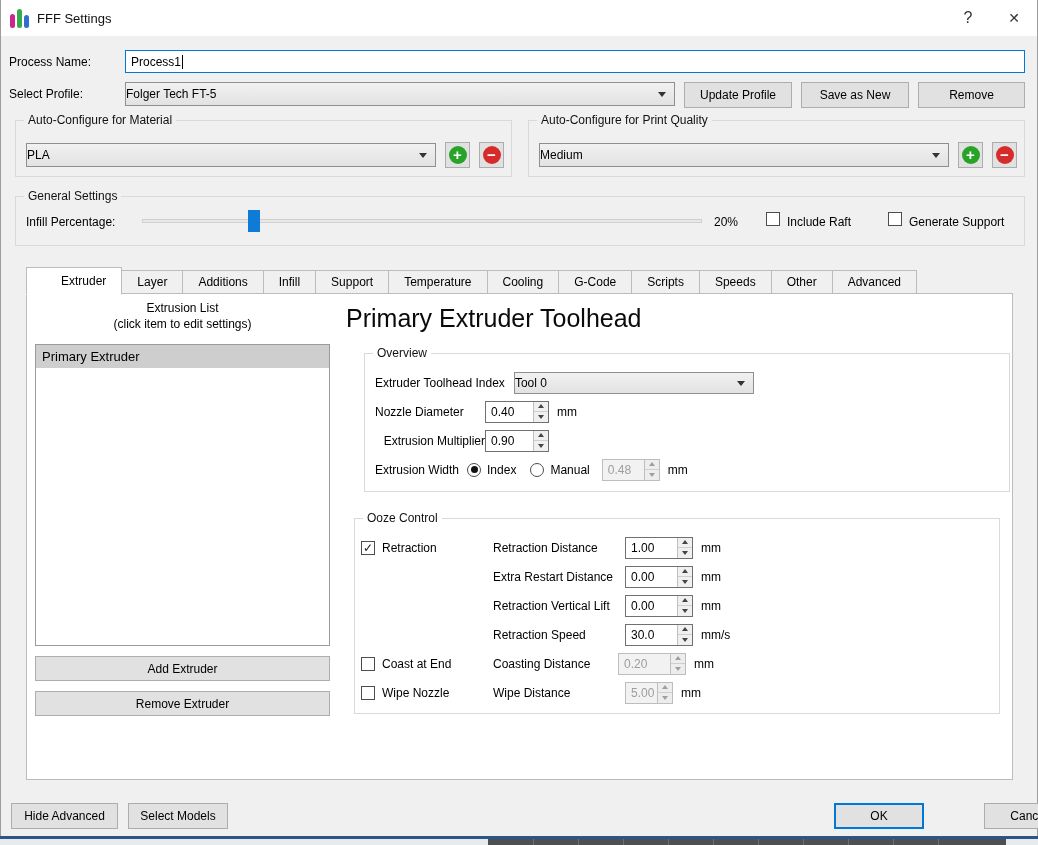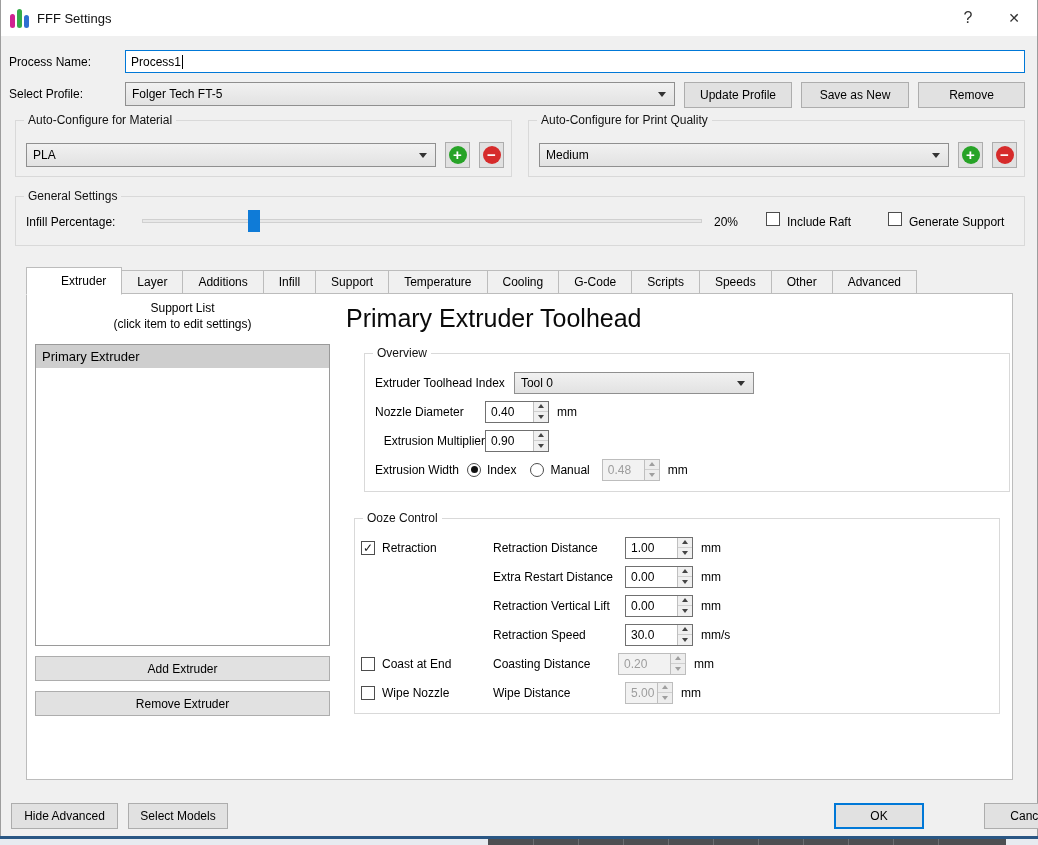--- a/index.html
+++ b/index.html
@@ -41,21 +41,21 @@
     position:absolute; left:124px; top:50px; width:900px; height:23px;
     background:#fff; border:1px solid #0078d7; display:flex; align-items:center;
     padding-left:5px; font-size:12px;
   }
   .caret { display:inline-block; width:1px; height:14px; background:#000; margin-left:1px; }
 
   
   .combo {
     height:24px; background:linear-gradient(#f1f1f1,#e2e2e2);
     border:1px solid #8f8f8f; display:flex; align-items:center;
-    padding-left:6px; position:relative;
+    position:relative;
   }
   .combo-arrow {
     position:absolute; right:8px; top:50%; margin-top:-2px;
     width:0; height:0; border-left:4px solid transparent; border-right:4px solid transparent;
     border-top:5px solid #333;
   }
 
   
   .btn {
     background:#e1e1e1; border:1px solid #adadad;
@@ -255,21 +255,21 @@
       <div class="tab">G-Code</div>
       <div class="tab">Scripts</div>
       <div class="tab">Speeds</div>
       <div class="tab">Other</div>
       <div class="tab">Advanced</div>
     </div>
 
     <div class="panel">
 
       <div class="list-head">
-        <div>Support List</div>
+        <div>Extrusion List</div>
         <div>(click item to edit settings)</div>
       </div>
       <div class="listbox">
         <div class="list-item selected">Primary Extruder</div>
       </div>
       <div class="btn side-btn" style="top:362px;">Add Extruder</div>
       <div class="btn side-btn" style="top:397px;">Remove Extruder</div>
 
       <div class="toolhead-title">Primary Extruder Toolhead</div>
 

